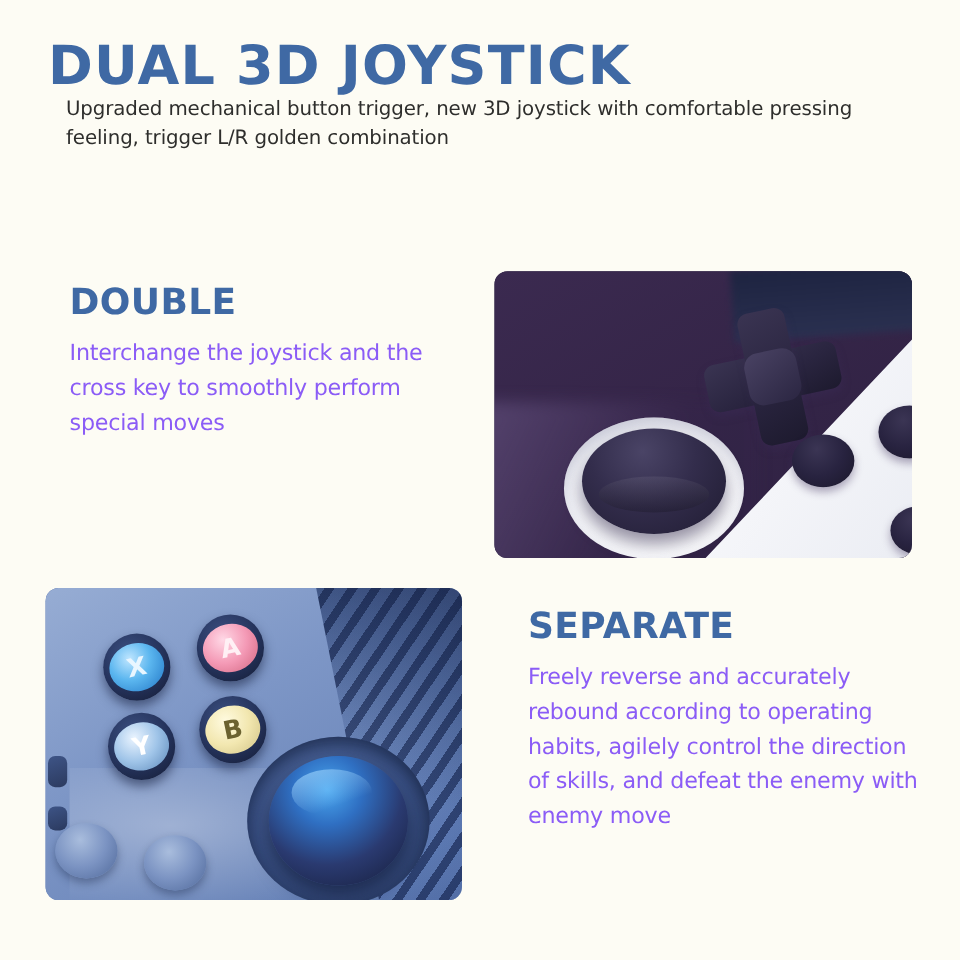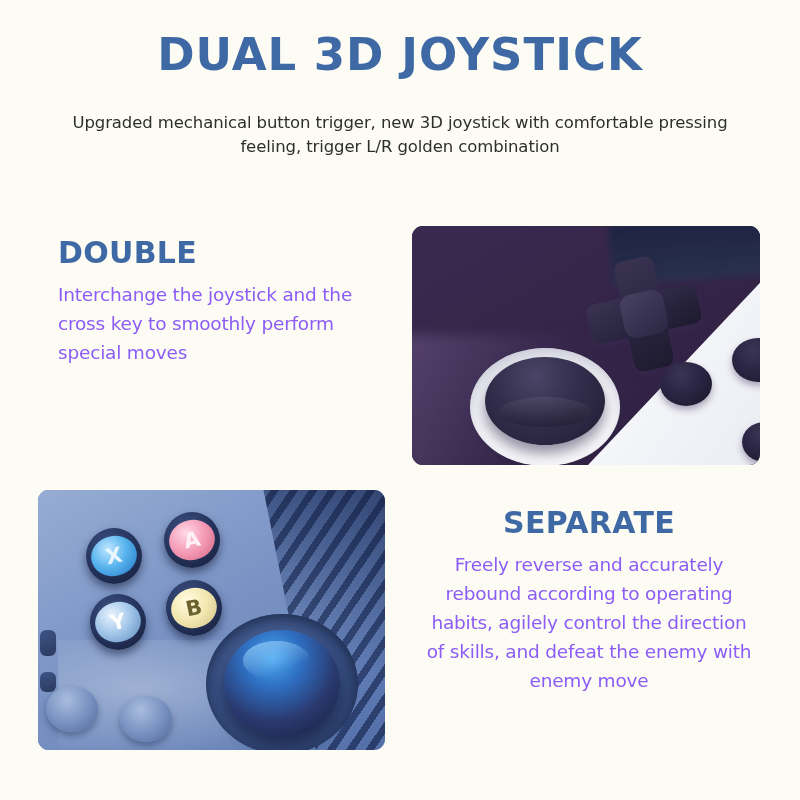--- a/index.html
+++ b/index.html
@@ -15,39 +15,39 @@
     font-family: "DejaVu Sans", sans-serif;
     background: #fdfcf4;
   }
 
   
   .header {
     position: absolute;
     left: 0;
     top: 30px;
     width: 800px;
-    text-align: center;
+    text-align: left;
   }
   .title {
     font-family: "DejaVu Sans", sans-serif;
     font-weight: bold;
     font-size: 45px;
     line-height: 49px;
     letter-spacing: 1px;
     color: #3f69a4;
     text-transform: uppercase;
     margin: 0;
     padding: 0 40px;
   }
   .subtitle {
     font-family: "DejaVu Sans", sans-serif;
     font-size: 16.5px;
     line-height: 24px;
     color: #2e2e2c;
-    margin: 32px auto 0;
+    margin: 0 auto 0;
     width: 690px;
     letter-spacing: -0.1px;
   }
 
   
   .feat-head {
     font-family: "DejaVu Sans", sans-serif;
     font-weight: bold;
     font-size: 30px;
     line-height: 35px;
@@ -67,24 +67,23 @@
 
   
   .block-double-text {
     position: absolute;
     left: 58px;
     top: 235px;
     width: 320px;
   }
   .block-abxy-text {
     position: absolute;
-    left: 424px;
+    left: 440px;
     top: 505px;
     width: 330px;
-    text-align: center;
   }
 
   
   .photo {
     position: absolute;
     border-radius: 11px;
     overflow: hidden;
     background: #2a2040;
   }
   .photo-dpad {

